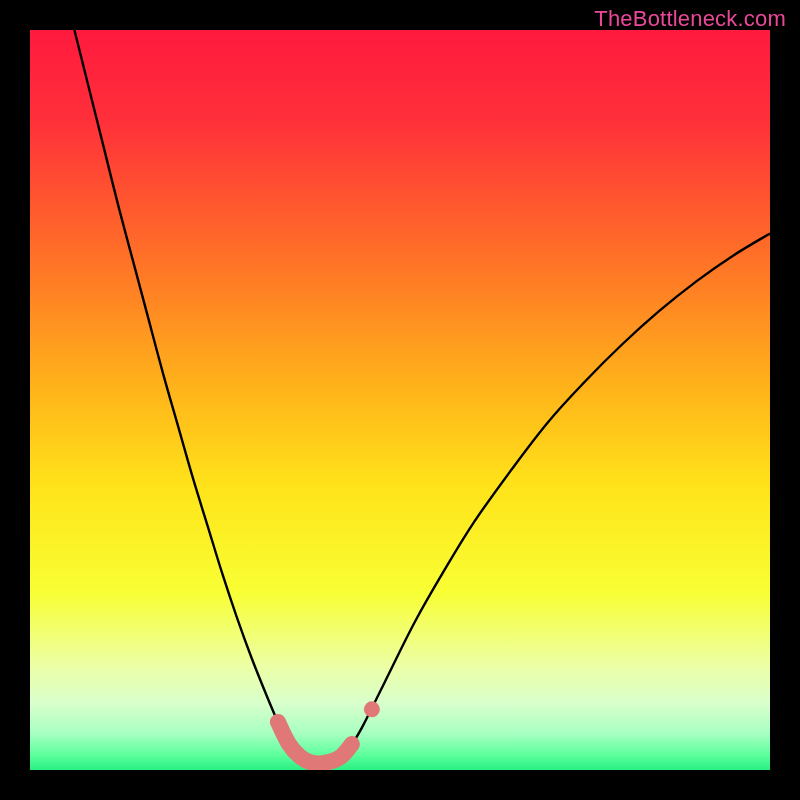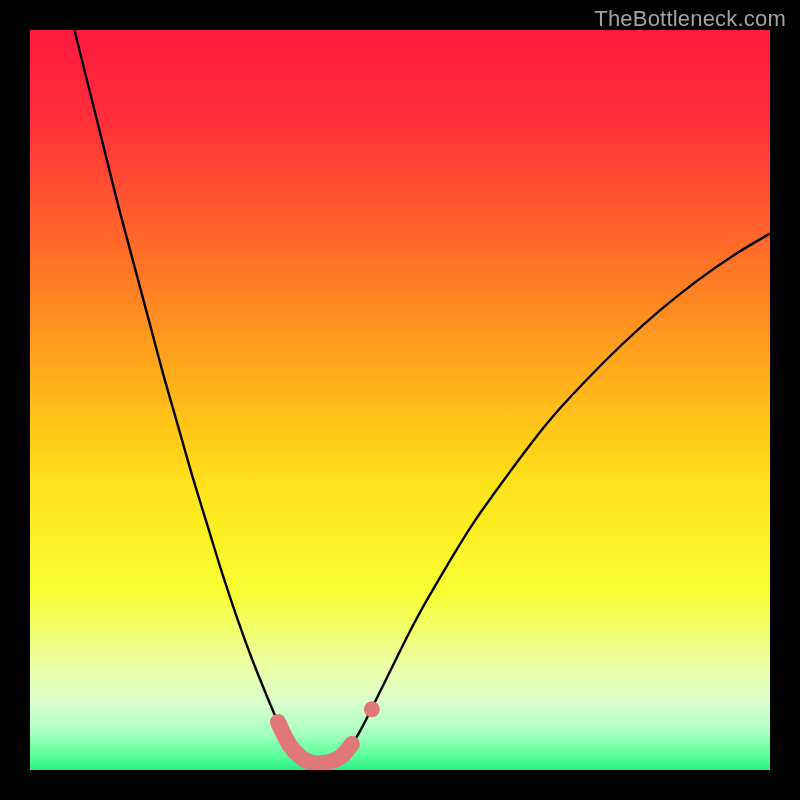--- a/index.html
+++ b/index.html
@@ -31,21 +31,21 @@
     position: absolute;
     left: 0;
     top: 0;
     width: 100%;
     height: 100%;
   }
   .watermark {
     position: absolute;
     top: 6px;
     right: 14px;
-    color: #a3a3a3;
+    color: #ec4899;
     font-size: 22px;
     font-weight: 500;
     letter-spacing: 0.2px;
     z-index: 5;
   }
   svg.curve {
     position: absolute;
     left: 0;
     top: 0;
     width: 100%;

